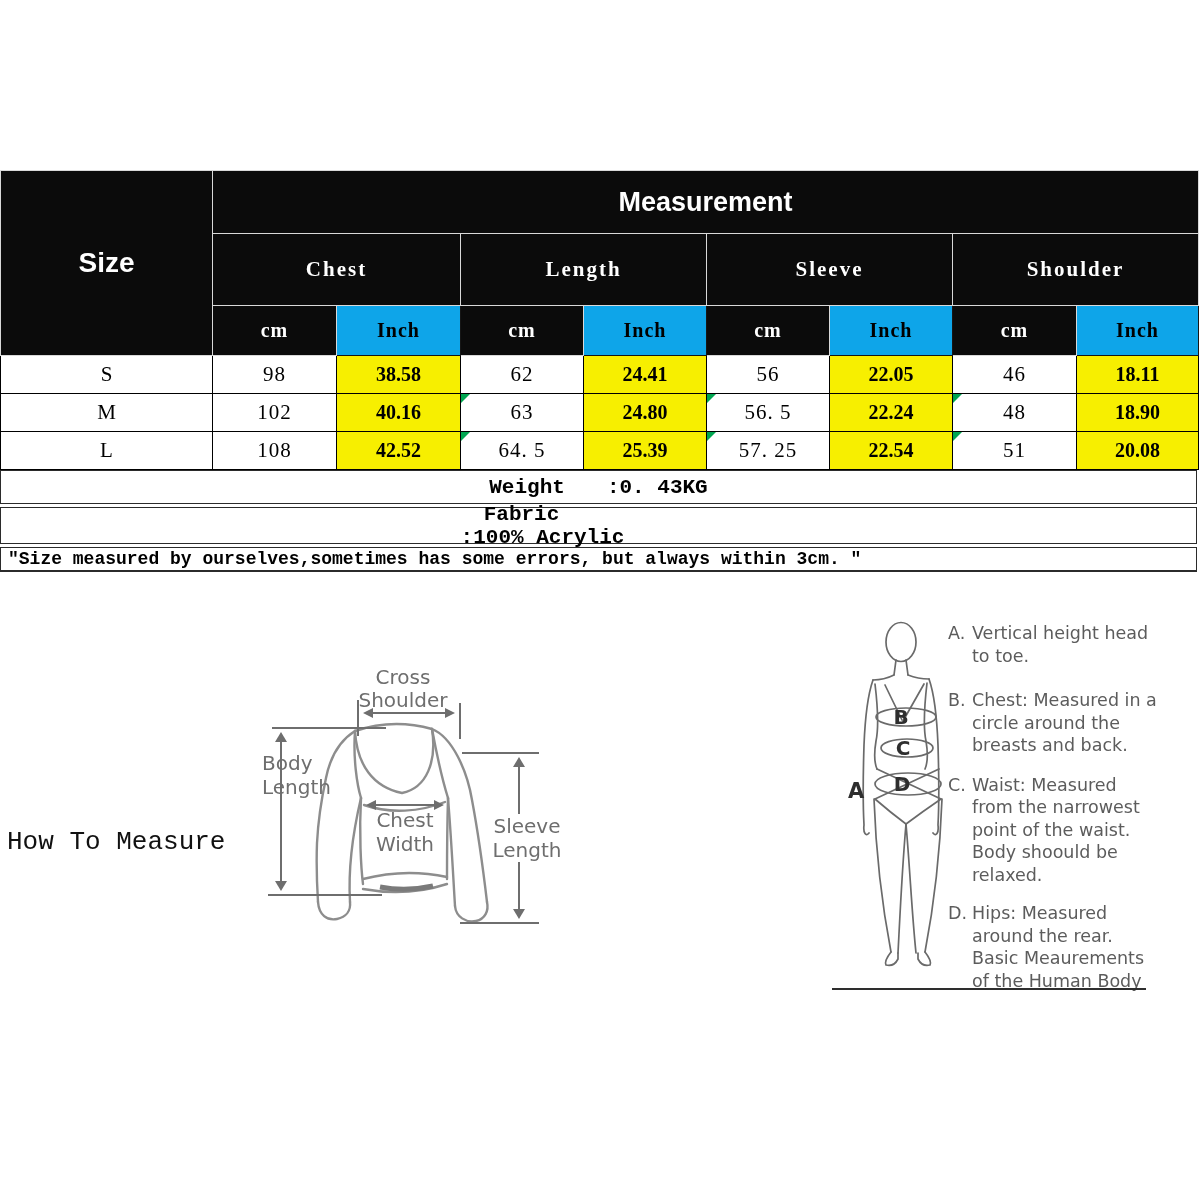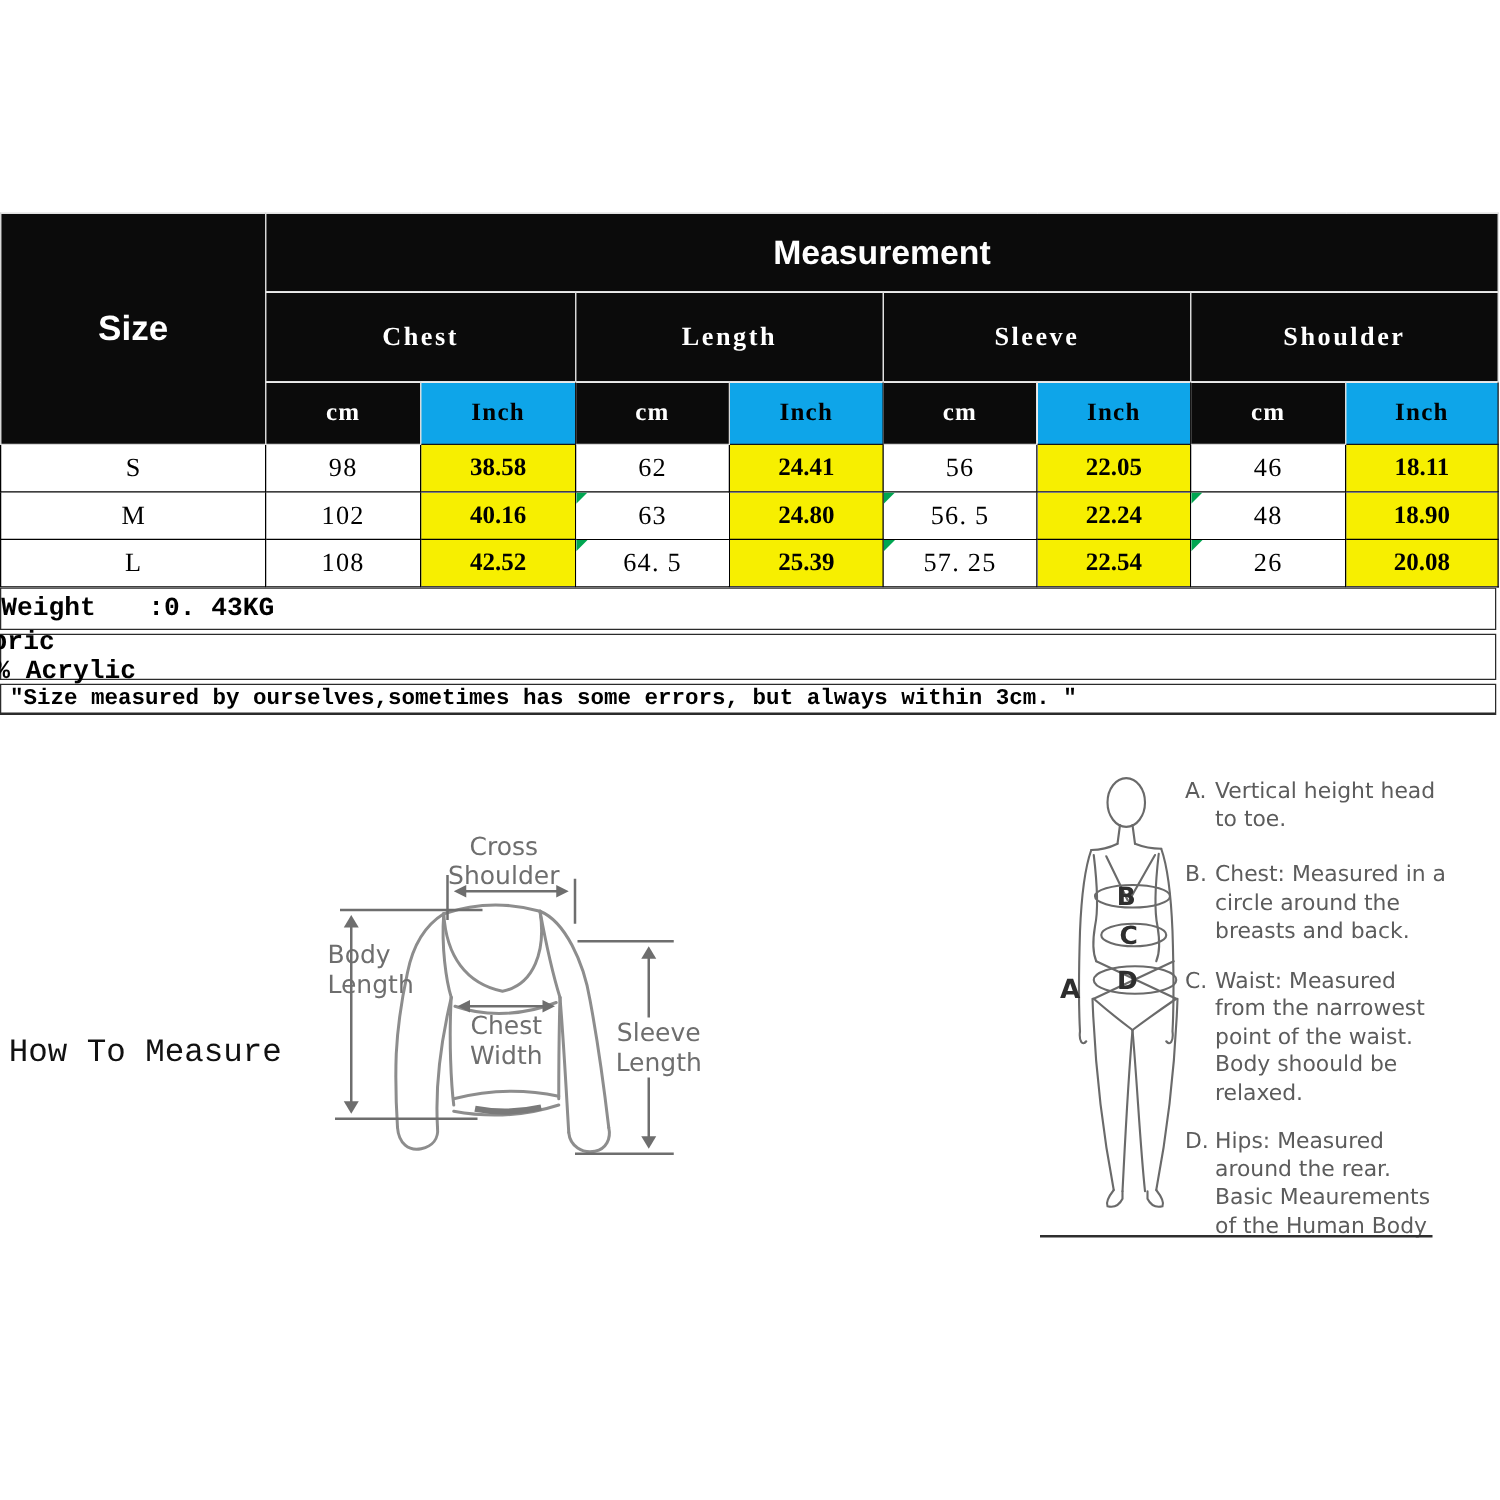--- a/index.html
+++ b/index.html
@@ -21,21 +21,21 @@
 
   td.sz{font:21px "Liberation Serif",serif;border:1px solid #000;background:#fff;}
   td.cmv{font:21px "Liberation Serif",serif;border:1px solid #000;background:#fff;letter-spacing:1px;}
   td.inv{font:bold 20px "Liberation Serif",serif;border:1px solid #000;background:#f7ef00;}
   td.flagged{position:relative;}
   .flag{position:absolute;left:0;top:0;width:0;height:0;display:block;
         border-top:9px solid #00a651;border-right:9px solid transparent;}
 
   
   .info-box{position:absolute;left:0;width:1197px;box-sizing:border-box;border:1px solid #2b2b2b;
-            display:flex;align-items:center;justify-content:flex-start;background:#fff;}
+            display:flex;align-items:center;justify-content:center;background:#fff;}
   .weight-box{top:470px;height:34px;}
   .fabric-box{top:507px;height:37px;}
   .note-box{top:547px;height:25px;justify-content:flex-start;padding-left:7px;border-bottom-width:2px;}
   .info-pair{display:flex;align-items:center;}
   .fabric-box .info-pair{position:relative;left:-56px;flex-direction:column;}
   .info-lbl{font:bold 21px "Liberation Mono",monospace;color:#000;margin-right:42px;}
   .info-val{font:bold 21px "Liberation Mono",monospace;color:#000;}
   .note-text{font:bold 18px "Liberation Mono",monospace;color:#000;white-space:nowrap;}
 
   
@@ -115,21 +115,21 @@
       <td class="inv">18.90</td>
     </tr>
     <tr class="r-data">
       <td class="sz">L</td>
       <td class="cmv">108</td>
       <td class="inv">42.52</td>
       <td class="cmv flagged"><span>64. 5</span><i class="flag"></i></td>
       <td class="inv">25.39</td>
       <td class="cmv flagged"><span>57. 25</span><i class="flag"></i></td>
       <td class="inv">22.54</td>
-      <td class="cmv flagged"><span>26</span><i class="flag"></i></td>
+      <td class="cmv flagged"><span>51</span><i class="flag"></i></td>
       <td class="inv">20.08</td>
     </tr>
   </tbody>
     </table>
 
   <div class="info-box weight-box">
     <div class="info-pair">
       <span class="info-lbl">Weight</span>
       <span class="info-val">:0. 43KG</span>
     </div>

